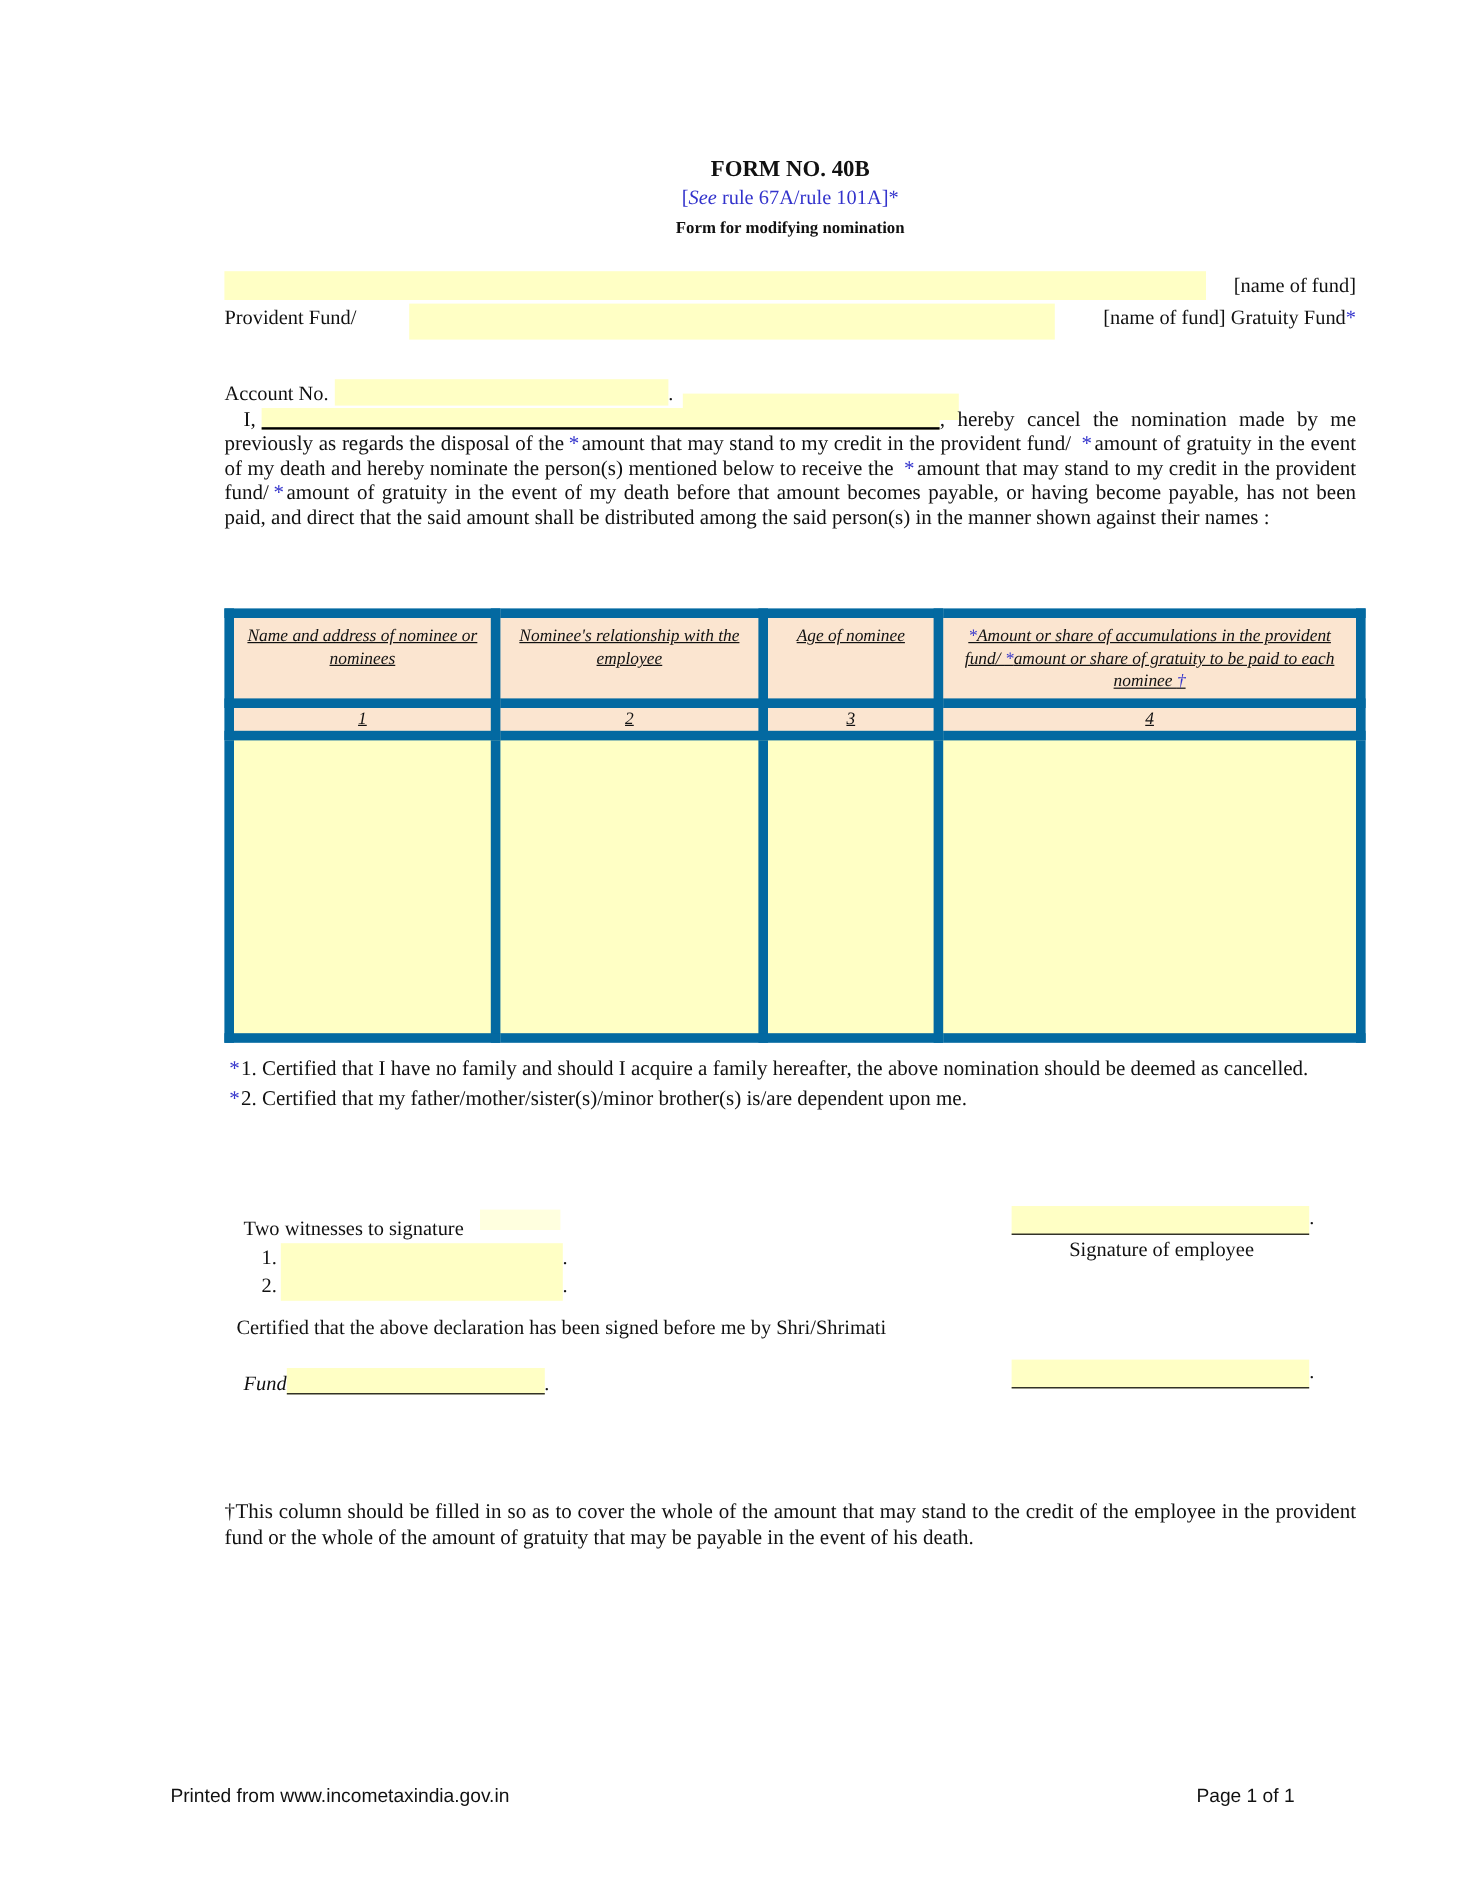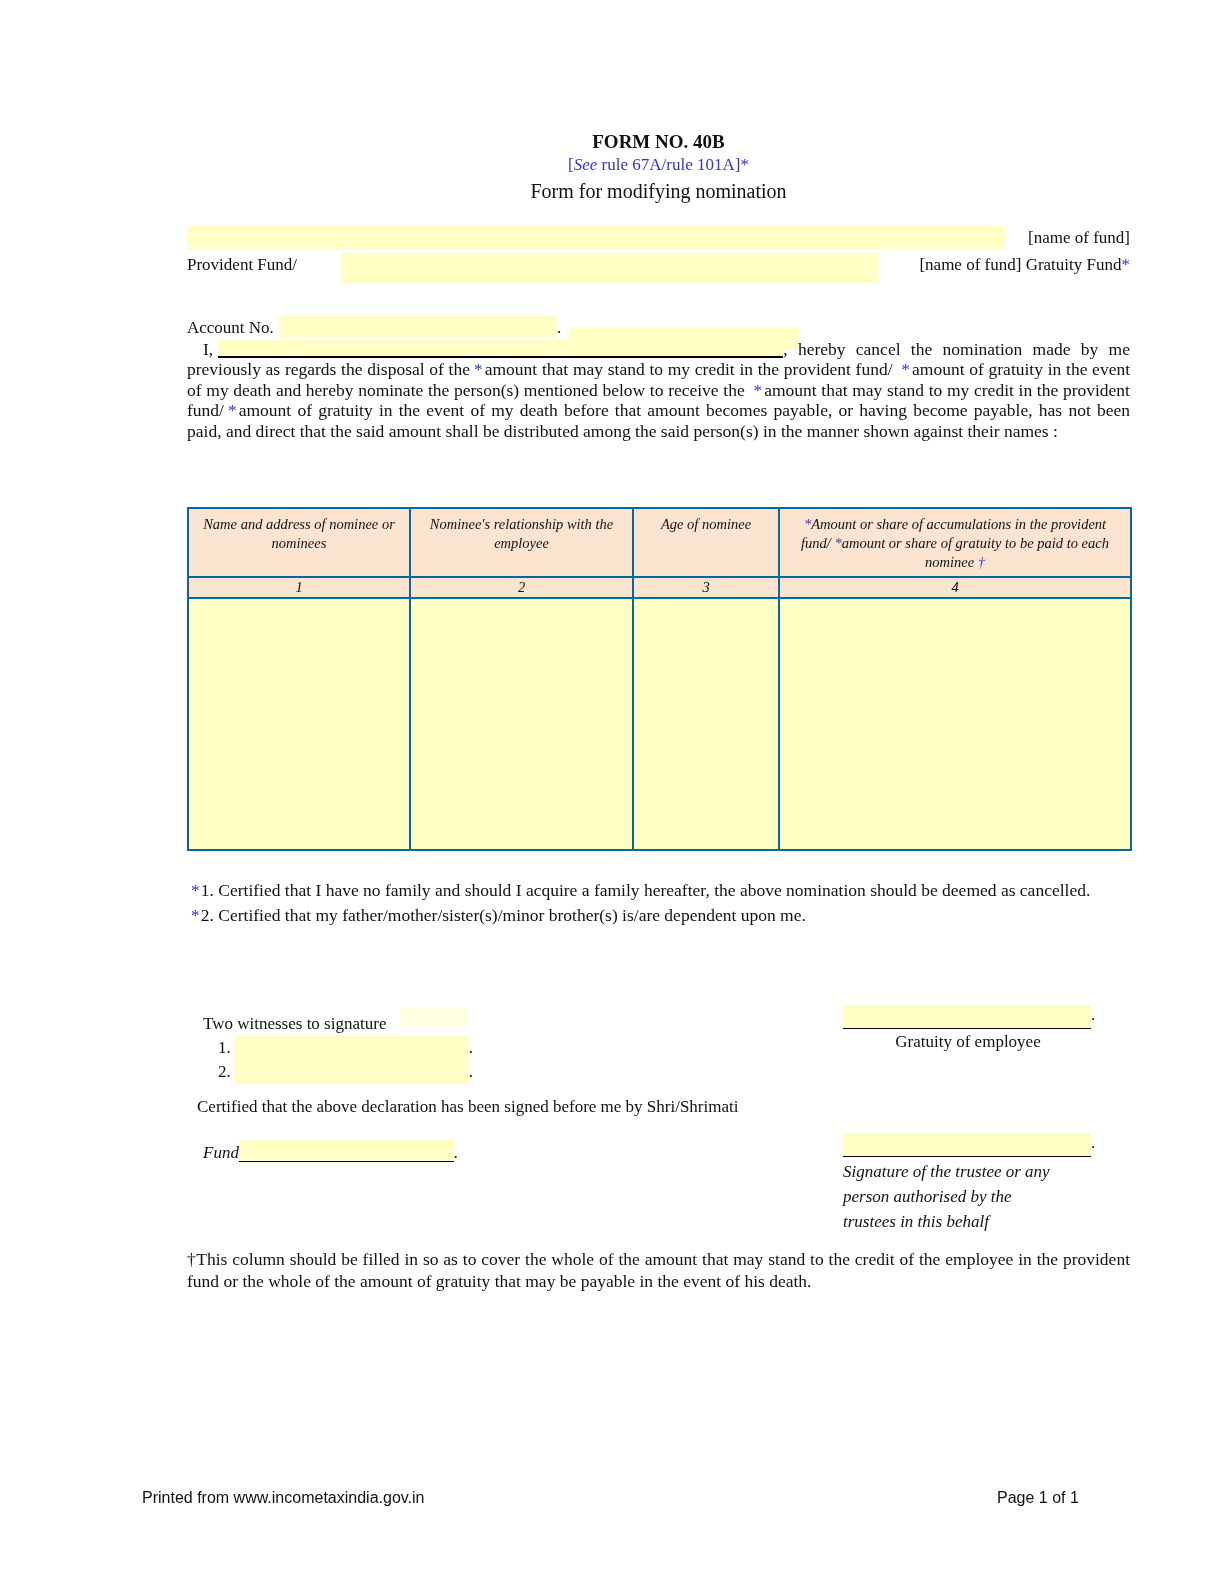--- a/index.html
+++ b/index.html
@@ -10,21 +10,21 @@
     color:#111111; font-size:17px;
   }
   .abs { position:absolute; }
   .blue { color:#3333cc; }
   .hl { background:#ffffc5; display:inline-block; }
 
   
   .hdr { left:187px; top:130px; width:943px; text-align:center; }
   .form-no { font-weight:bold; font-size:19px; line-height:23px; }
   .rule-ref { color:#3333cc; font-size:17px; line-height:23px; }
-  .form-title { font-weight:normal; font-size:20px; line-height:26px; margin-top:2px; }
+  .form-title { font-weight:bold; font-size:14px; line-height:26px; margin-top:2px; }
 
   
   .fund { left:187px; top:226px; width:943px; }
   .fund-line1 { display:flex; align-items:flex-start; }
   .fund-line1 .hl { width:818px; height:24px; }
   .fund-line1 .suffix { flex:1; text-align:right; line-height:24px; }
   .fund-line2 { display:flex; align-items:flex-start; margin-top:3px;gap:40px; }
   .fund-line2 .label { line-height:24px; white-space:nowrap; }
   .fund-line2 .hl { width:574px; height:30px; margin-left:4px; }
   .fund-line2 .suffix { flex:1; text-align:right; line-height:24px; white-space:nowrap; }
@@ -36,21 +36,21 @@
 
   
   .decl { left:187px; top:339px; width:943px; text-align:justify;
           font-size:17.5px; line-height:20.4px; text-indent:16px; }
   .decl .name-field { width:565px; height:18px; vertical-align:-3px; margin-left:5px; border-bottom:2px solid #000; }
   .decl .star { margin:0 2px 0 4px; }
 
   
   .nom-table { position:absolute; left:187px; top:507px; width:943px;
                border-collapse:collapse; table-layout:fixed; }
-  .nom-table td { border:2px solid #0369a1; }
+  .nom-table td { border:8px solid #0369a1;text-decoration:underline; }
   .col1 { width:222px; } .col2 { width:223px; } .col3 { width:146px; } .col4 { width:352px; }
   .th-row td { background:#fbe5d0; font-style:italic; font-size:14.5px;
                text-align:center; vertical-align:top; padding:6px 10px 4px; line-height:19px; }
   .num-row td { background:#fbe5d0; font-style:italic; font-size:14.5px;
                 text-align:center; padding:0; height:21px; line-height:19px; }
   .body-row td { background:#ffffc5; height:252px; }
 
   
   .certs { left:187px; top:879px; width:943px; }
   .cert-item { font-size:17.5px; line-height:22px; text-align:justify; }
@@ -161,35 +161,30 @@
 
   <div class="abs wit-block">
     <div class="wit-patch"></div>
     <div class="wit-heading">Two witnesses to signature</div>
     <div class="wit-items">
       <div class="wit-item"><span>1.</span><span class="hl"></span><span>.</span></div>
       <div class="wit-item"><span>2.</span><span class="hl"></span><span>.</span></div>
     </div>
     <div class="emp-sig">
       <div class="sig-line"><span class="hl"></span><span>.</span></div>
-      <div class="emp-caption">Gratuity of employee</div>
+      <div class="emp-caption">Signature of employee</div>
     </div>
   </div>
 
   <div class="abs cert-before">Certified that the above declaration has been signed before me by Shri/Shrimati</div>
 
   <div class="abs date-block">
     <div class="date-line"><span>Fund</span><span class="hl"></span><span>.</span></div>
     <div class="trustee-sig">
       <div class="sig-line"><span class="hl"></span><span>.</span></div>
-      <div class="trustee-caption">
-        <div>Signature of the trustee or any</div>
-        <div>person authorised by the</div>
-        <div>trustees in this behalf</div>
-      </div>
     </div>
   </div>
 
   <div class="abs footnotes">
     <div class="fn2">†This column should be filled in so as to cover the whole of the amount that may stand to the credit of the employee in the provident fund or the whole of the amount of gratuity that may be payable in the event of his death.</div>
   </div>
 
   <div class="abs footer-left">Printed from www.incometaxindia.gov.in</div>
   <div class="abs footer-right">Page 1 of 1</div>
 

